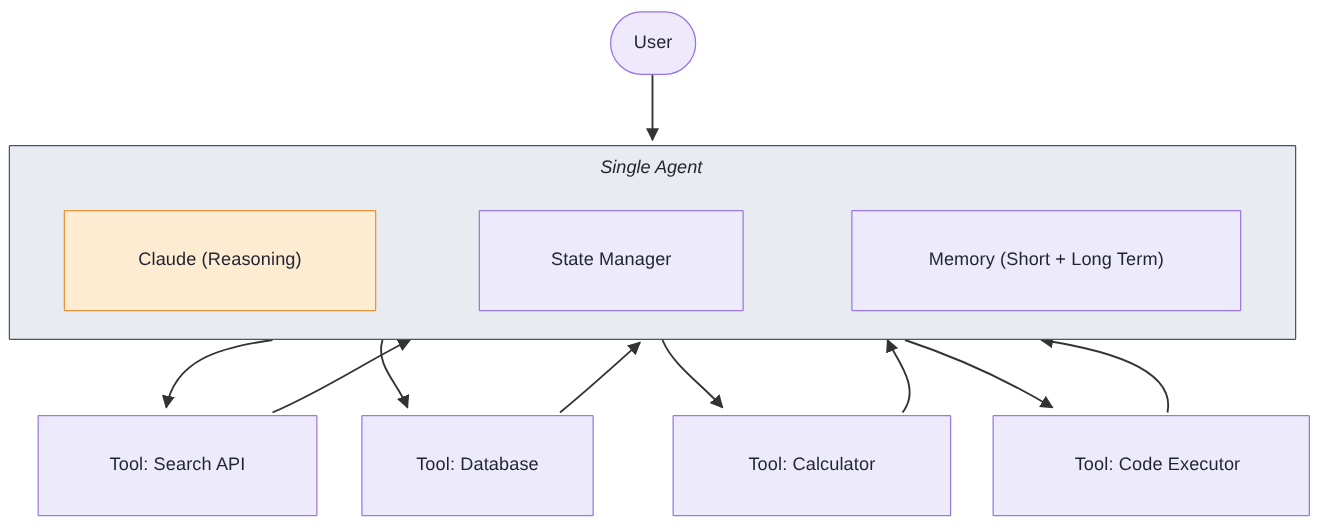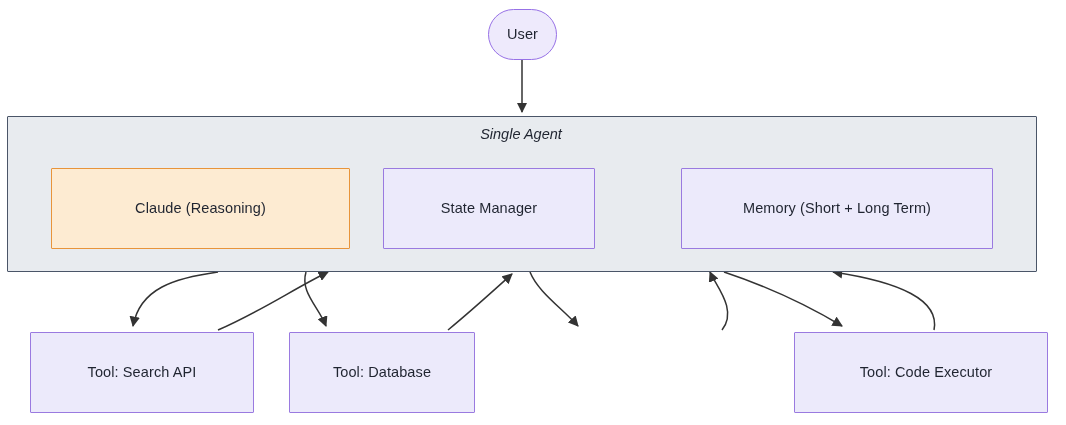--- a/index.html
+++ b/index.html
@@ -111,38 +111,41 @@
   </svg>
 
   <div class="node node-user" style="left:488px; top:9px; width:69px; height:51px;">
     <span>User</span>
   </div>
 
   <div class="cluster" style="left:7px; top:116px; width:1030px; height:156px;"></div>
 
   <div class="cluster-label" style="left:521px; top:126px;">Single Agent</div>
 
-  <div class="node box-orange" style="left:51px; top:168px; width:299px; height:81px;">
+  <div class="node box-orange" style="left:51px; top:168px; width:250px; height:81px;">
     <span>Claude (Reasoning)</span>
   </div>
 
   <div class="node box-purple" style="left:383px; top:168px; width:212px; height:81px;">
     <span>State Manager</span>
   </div>
 
   <div class="node box-purple" style="left:681px; top:168px; width:312px; height:81px;">
     <span>Memory (Short + Long Term)</span>
   </div>
 
   <div class="node box-purple" style="left:30px; top:332px; width:224px; height:81px;align-items:center;">
     <span>Tool: Search API</span>
   </div>
 
   <div class="node box-purple" style="left:289px; top:332px; width:186px; height:81px;">
     <span>Tool: Database</span>
   </div>
 
+  <div class="node box-purple" style="left:538px; top:332px; width:223px; height:81px;">
+    <span>Tool: Calculator</span>
+  </div>
 
   <div class="node box-purple" style="left:794px; top:332px; width:254px; height:81px;padding-left:10px;">
     <span>Tool: Code Executor</span>
   </div>
 
 </div>
 
 </body></html>

